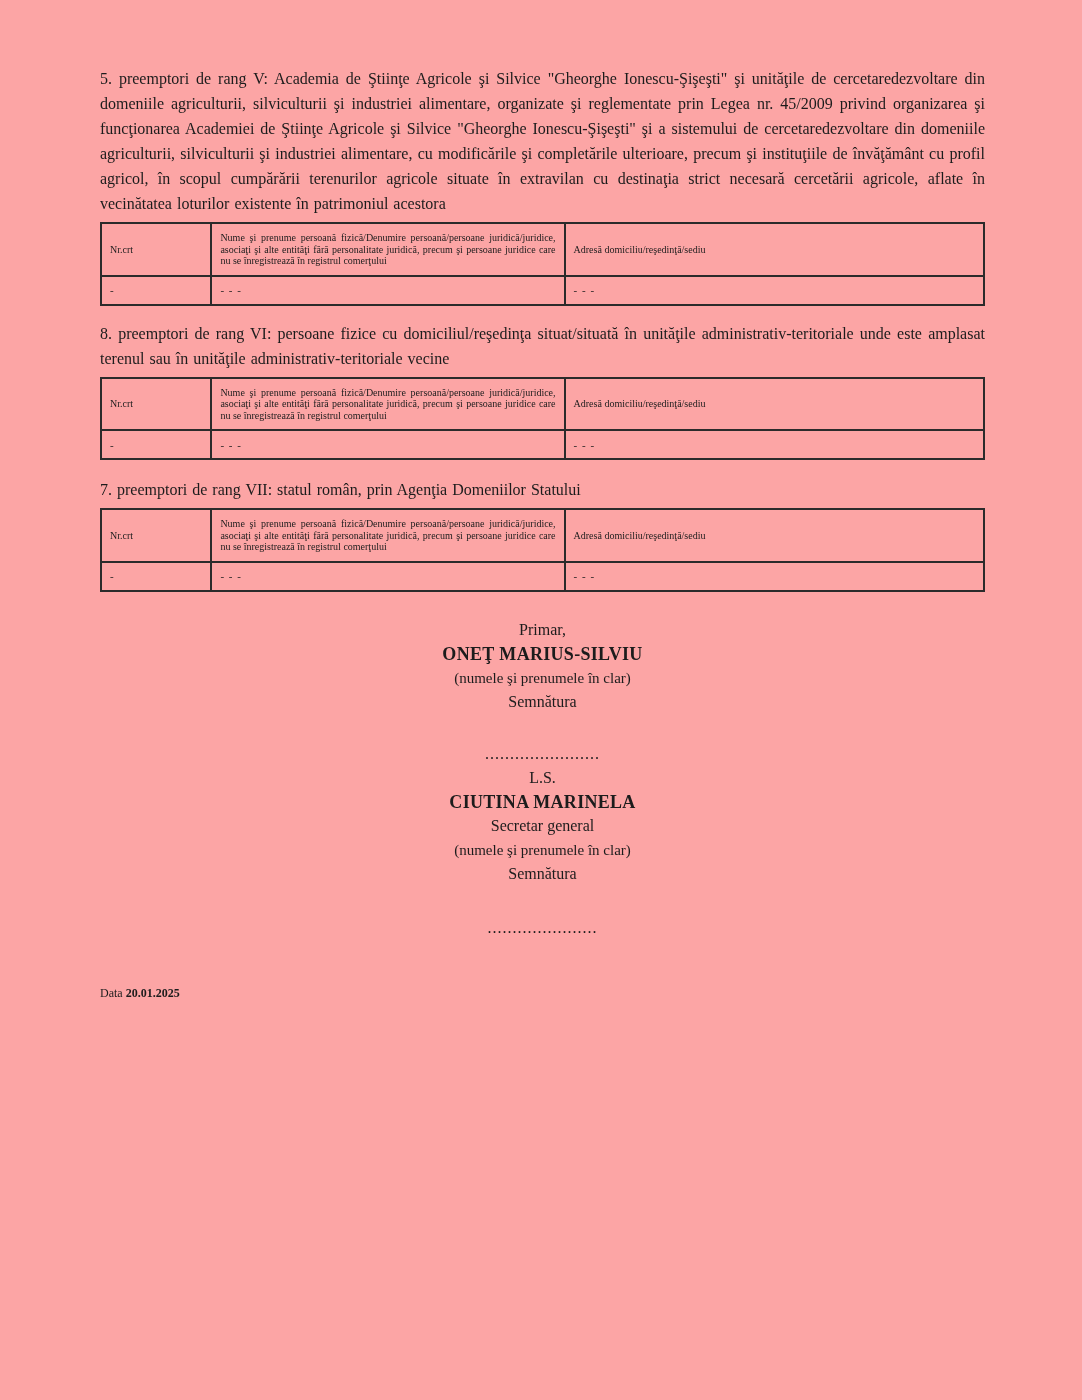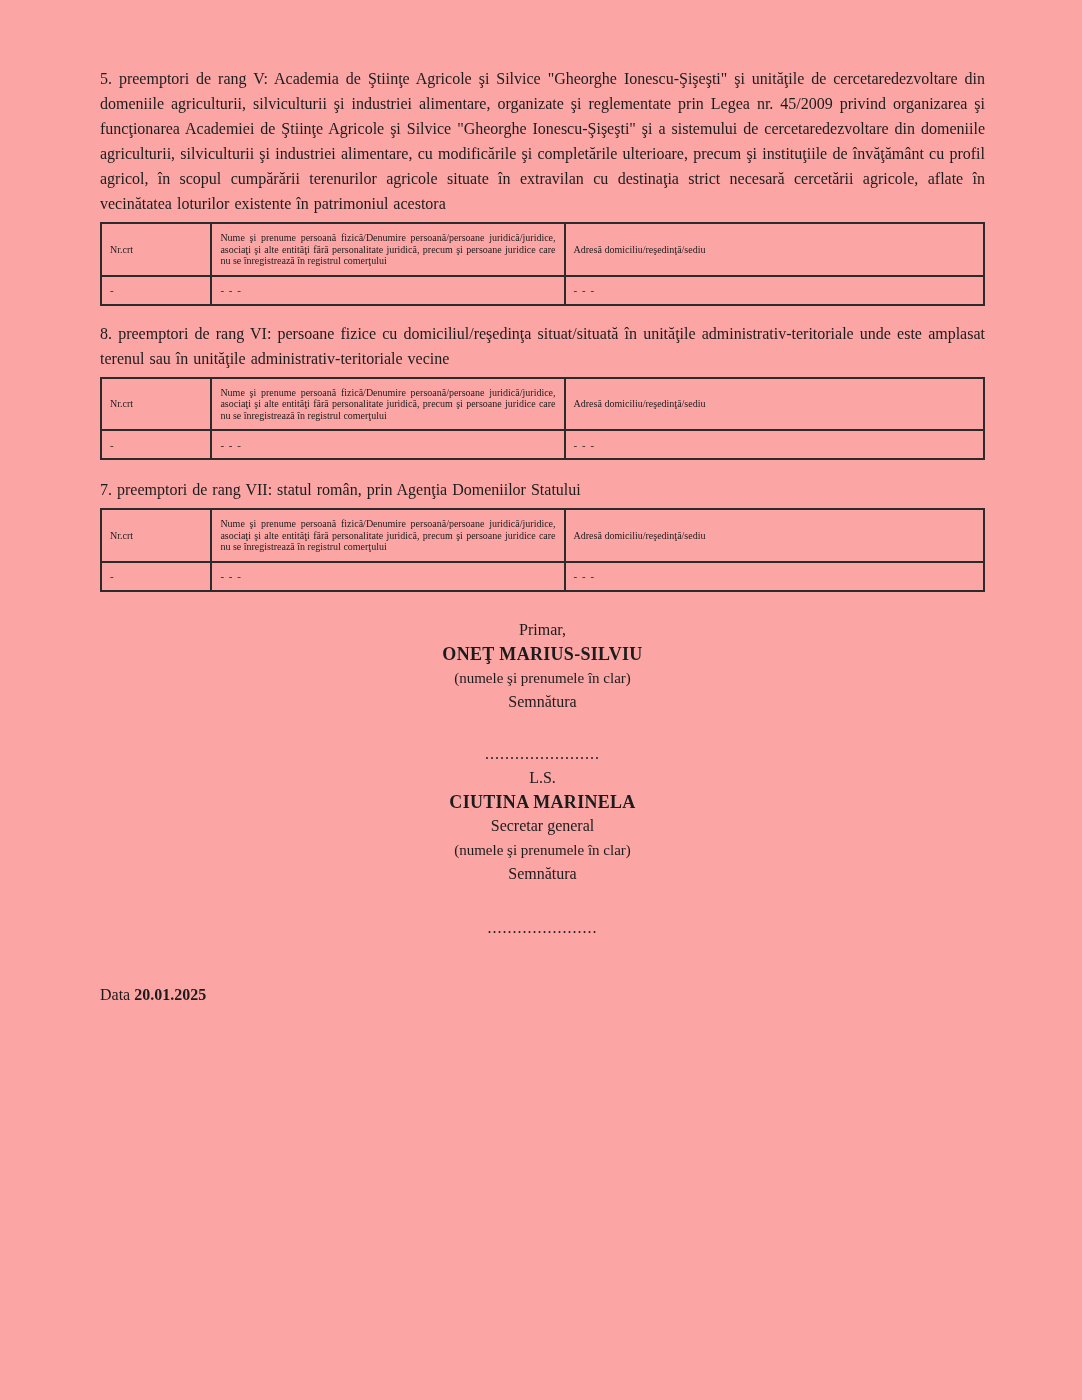--- a/index.html
+++ b/index.html
@@ -84,21 +84,21 @@
   }
   .sig-note { font-size: 15px; }
   .sig-dots {
     margin-top: 28px;
     letter-spacing: 1px;
   }
   .sig-dots-2 { margin-top: 30px; }
 
   .date-line {
     margin: 46px 0 0 0;
-    font-size: 16px;
+    font-size: 12px;
     text-align: left;
   }
   .date-value { font-weight: bold; }
 </style>
 </head>
 <body>
 
 <div class="page">
 
   <section class="sec sec-5">

